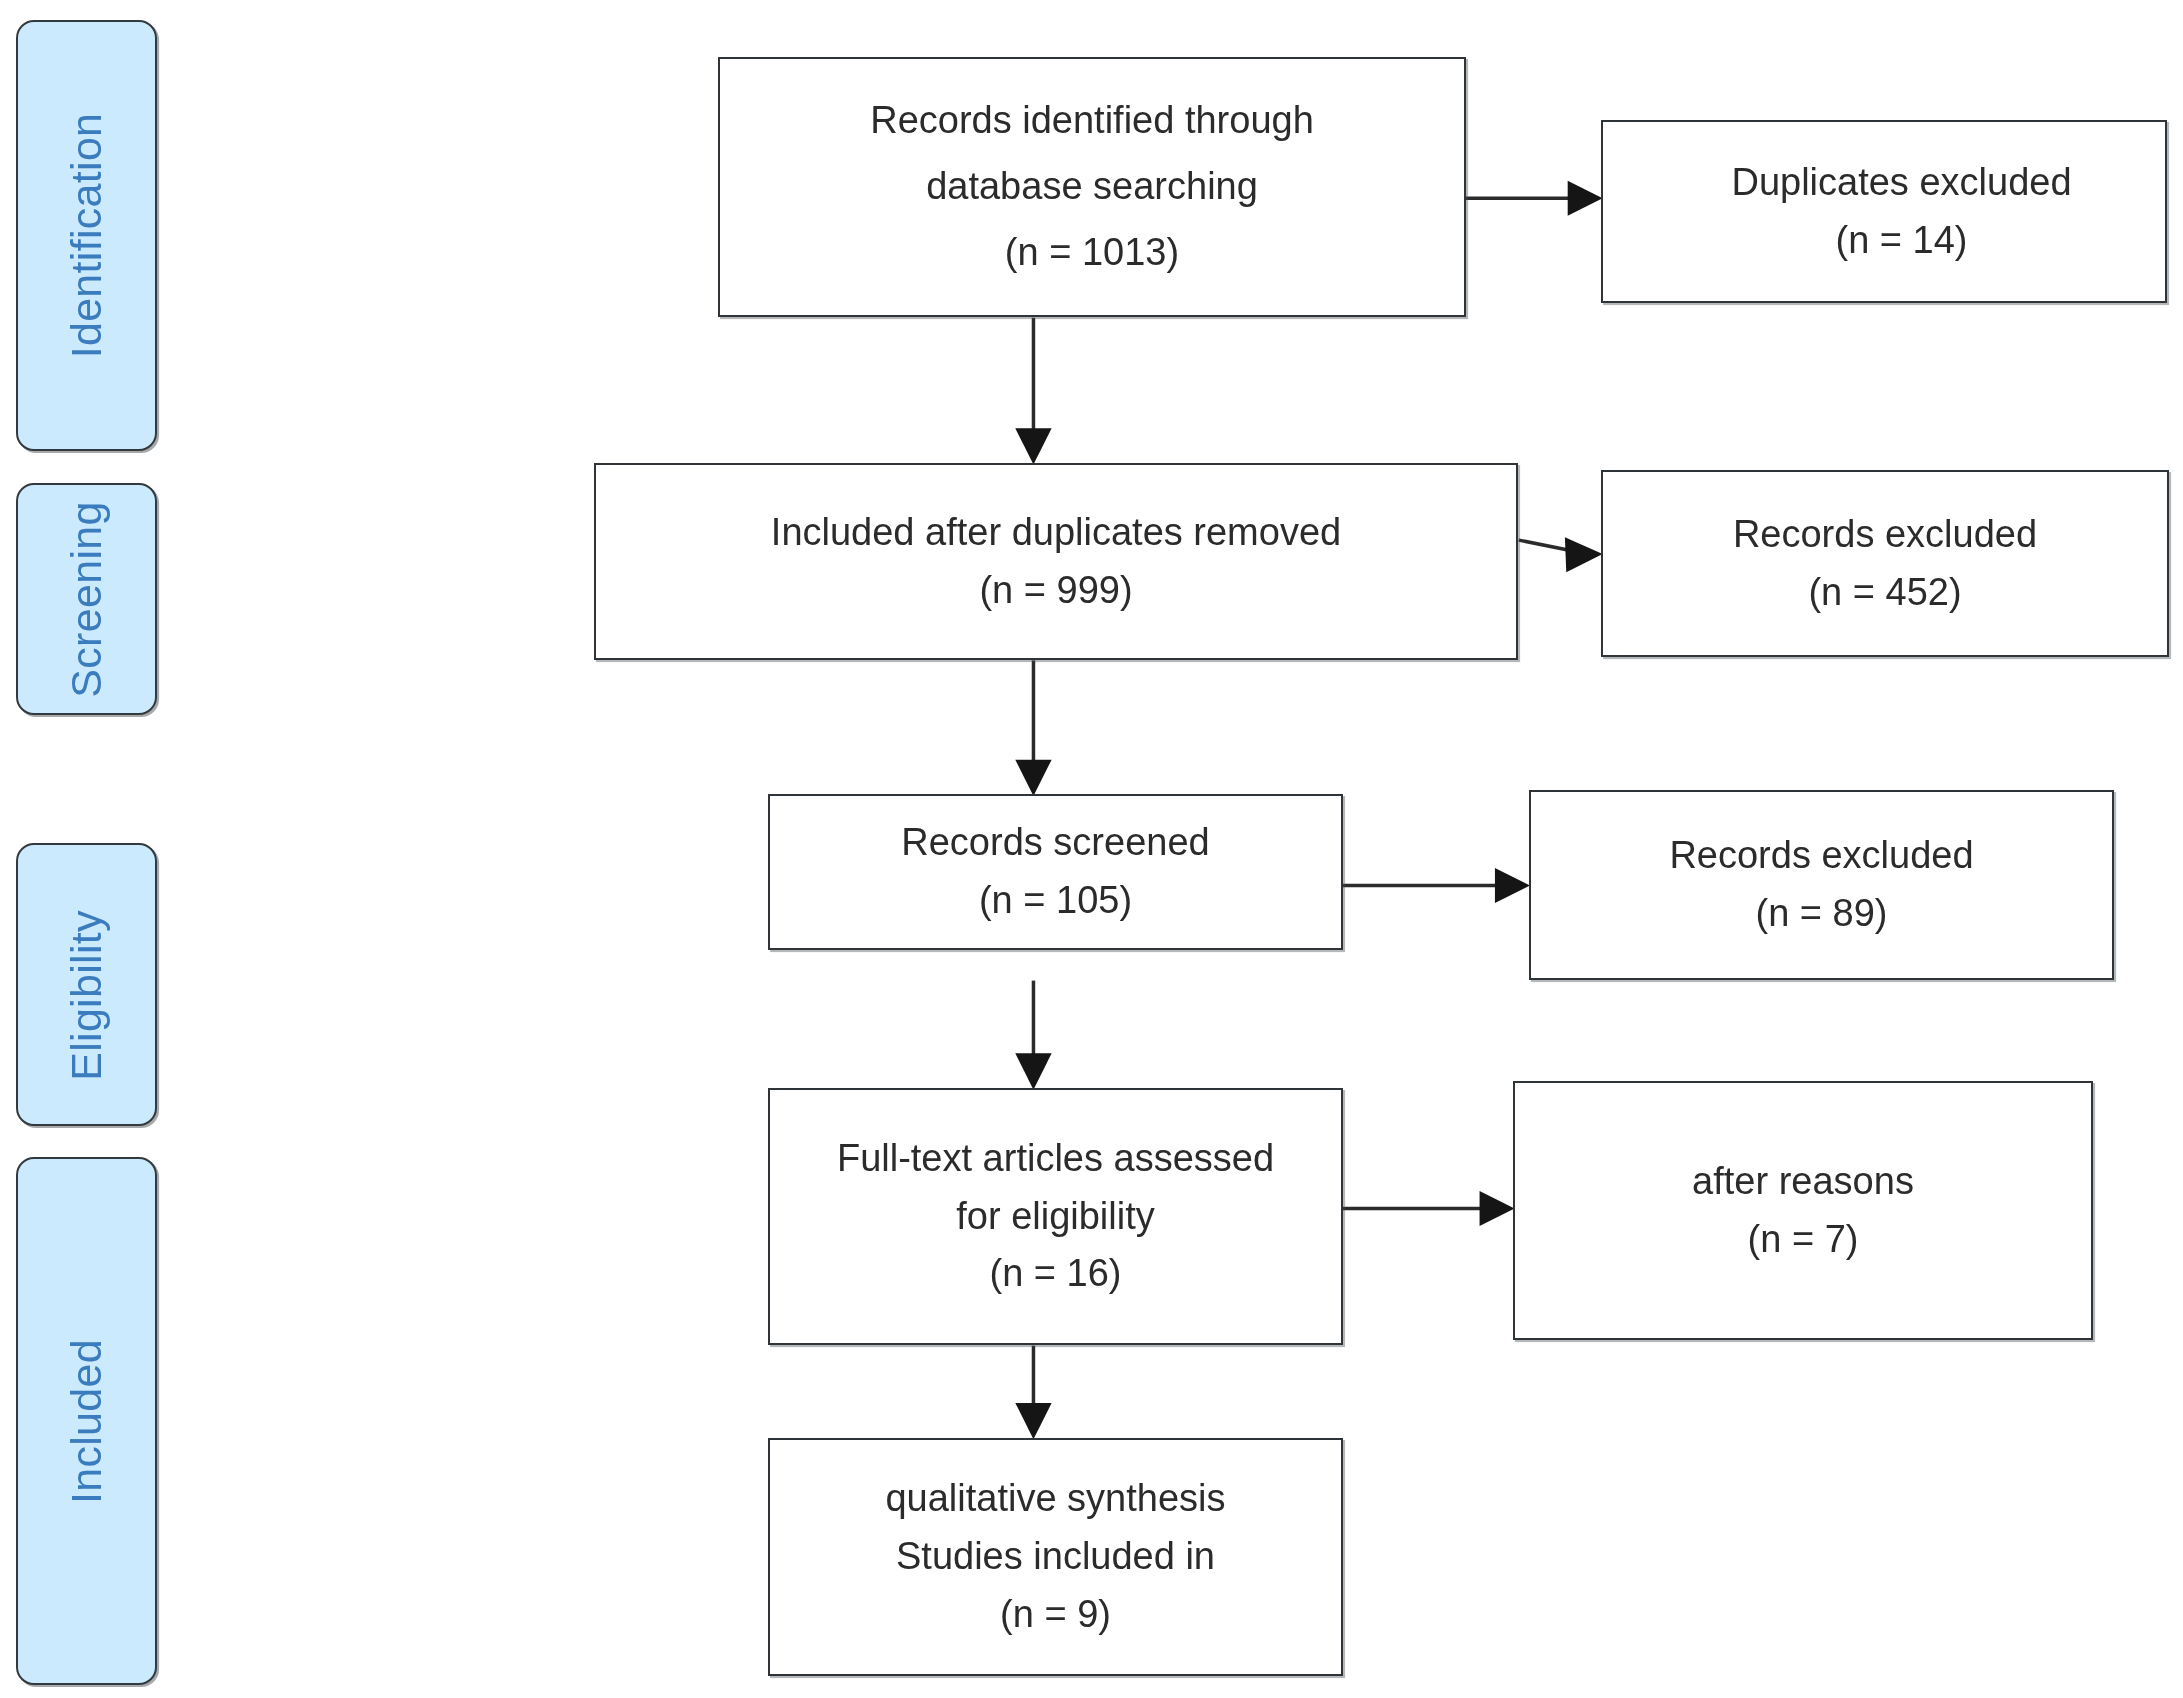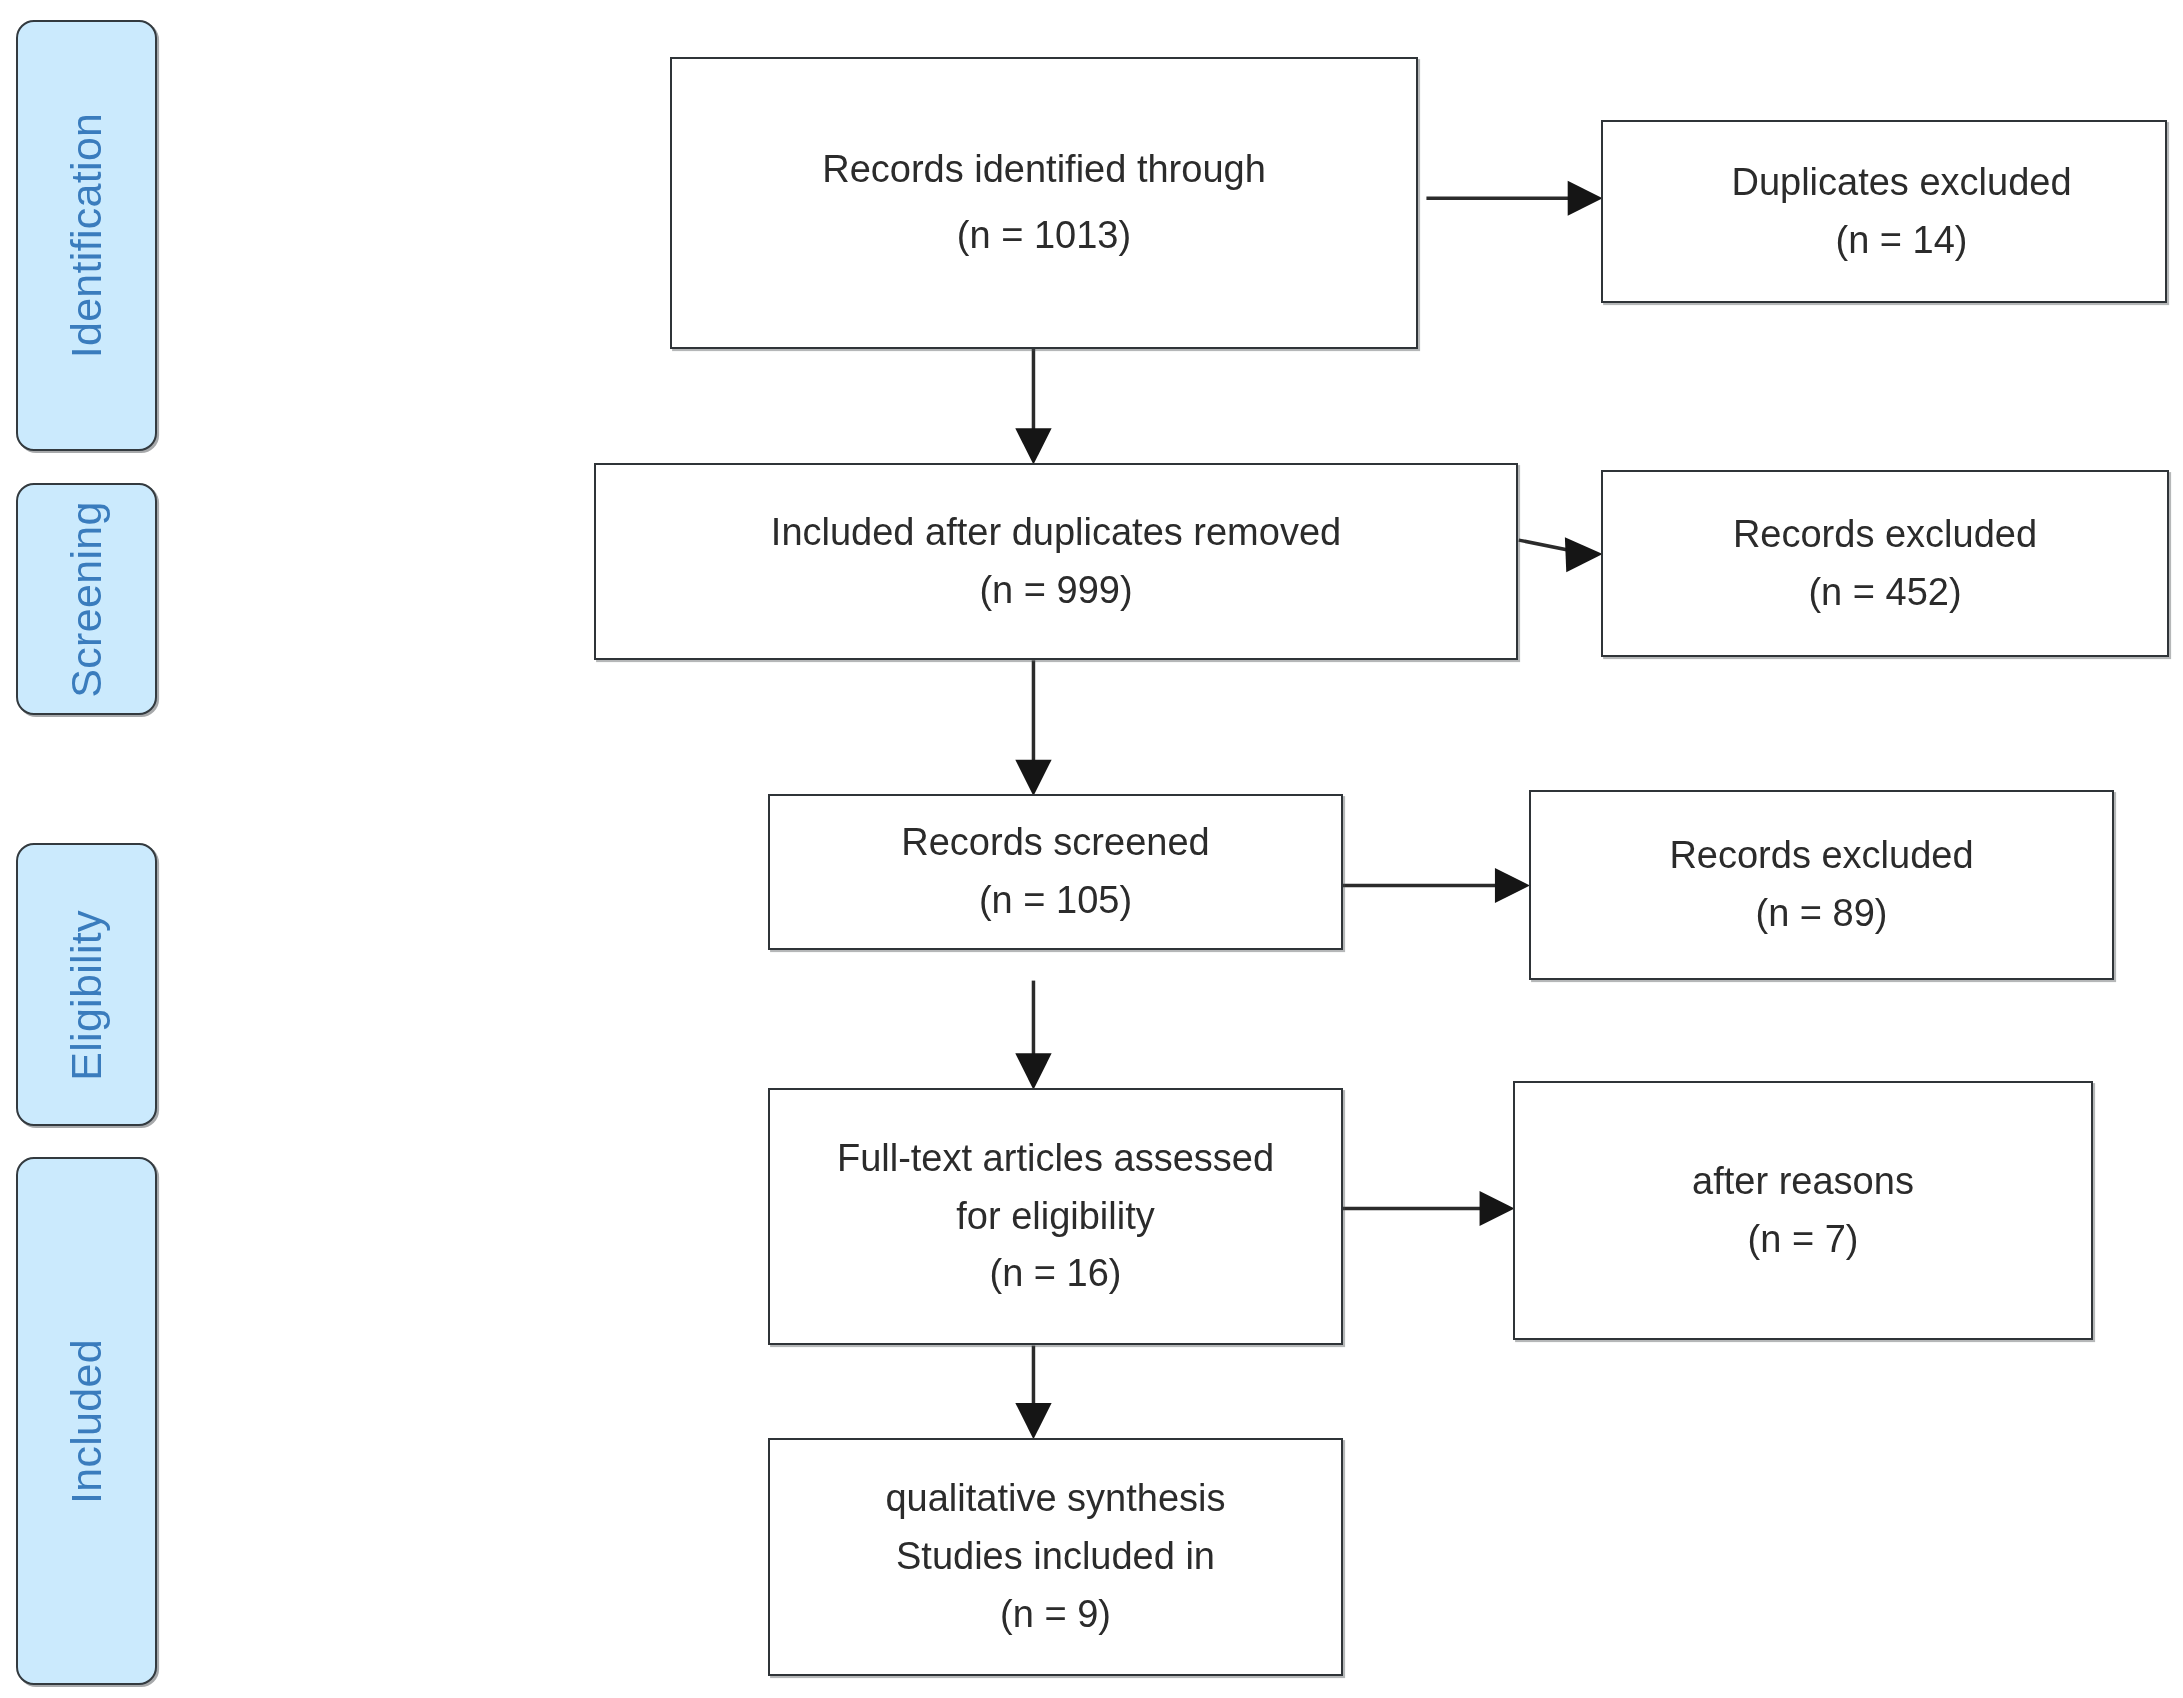--- a/index.html
+++ b/index.html
@@ -62,21 +62,21 @@
     color:#2b2b2b;
     font-size:38px;
     line-height:1.52;
     text-align:center;
     white-space:nowrap;
     font-family:"Liberation Sans","DejaVu Sans",sans-serif;
     font-weight:400;
   }
 
   
-  .n-identified {left:670px;  top:57px;   width:748px; height:292px;gap:8px;}
+  .n-identified {left:718px;  top:57px;   width:748px; height:260px;gap:8px;}
   .n-duplicates {left:1601px; top:120px;  width:566px;  height:183px;padding-left:35px;}
   .n-afterdup   {left:594px;  top:463px;  width:924px; height:197px;}
   .n-excl894    {left:1601px; top:470px;  width:568px;  height:187px;}
   .n-screened   {left:768px; top:794px; width:575px;  height:156px;}
   .n-excl89     {left:1529px; top:790px; width:585px;  height:190px;}
   .n-fulltext   {left:768px; top:1088px; width:575px;  height:257px;}
   .n-fullexcl   {left:1513px; top:1081px; width:580px;  height:259px;}
   .n-included   {left:768px; top:1438px; width:575px;  height:238px;}
 
   
@@ -134,20 +134,21 @@
 
     <line x1="1920" y1="1728" x2="2136" y2="1728"></line>
     <polygon class="head" points="2166,1728 2116,1703 2116,1753"></polygon>
 
     <line x1="1478" y1="1924" x2="1478" y2="2026"></line>
     <polygon class="head" points="1478,2058 1452,2006 1504,2006"></polygon>
   </svg>
 
   <div class="node n-identified">
     <span class="line">Records identified through</span>
+    <span class="line">database searching</span>
     <span class="line">(n = 1013)</span>
   </div>
 
   <div class="node n-duplicates">
     <span class="line">Duplicates excluded</span>
     <span class="line">(n = 14)</span>
   </div>
 
   <div class="node n-afterdup">
     <span class="line">Included after duplicates removed</span>

